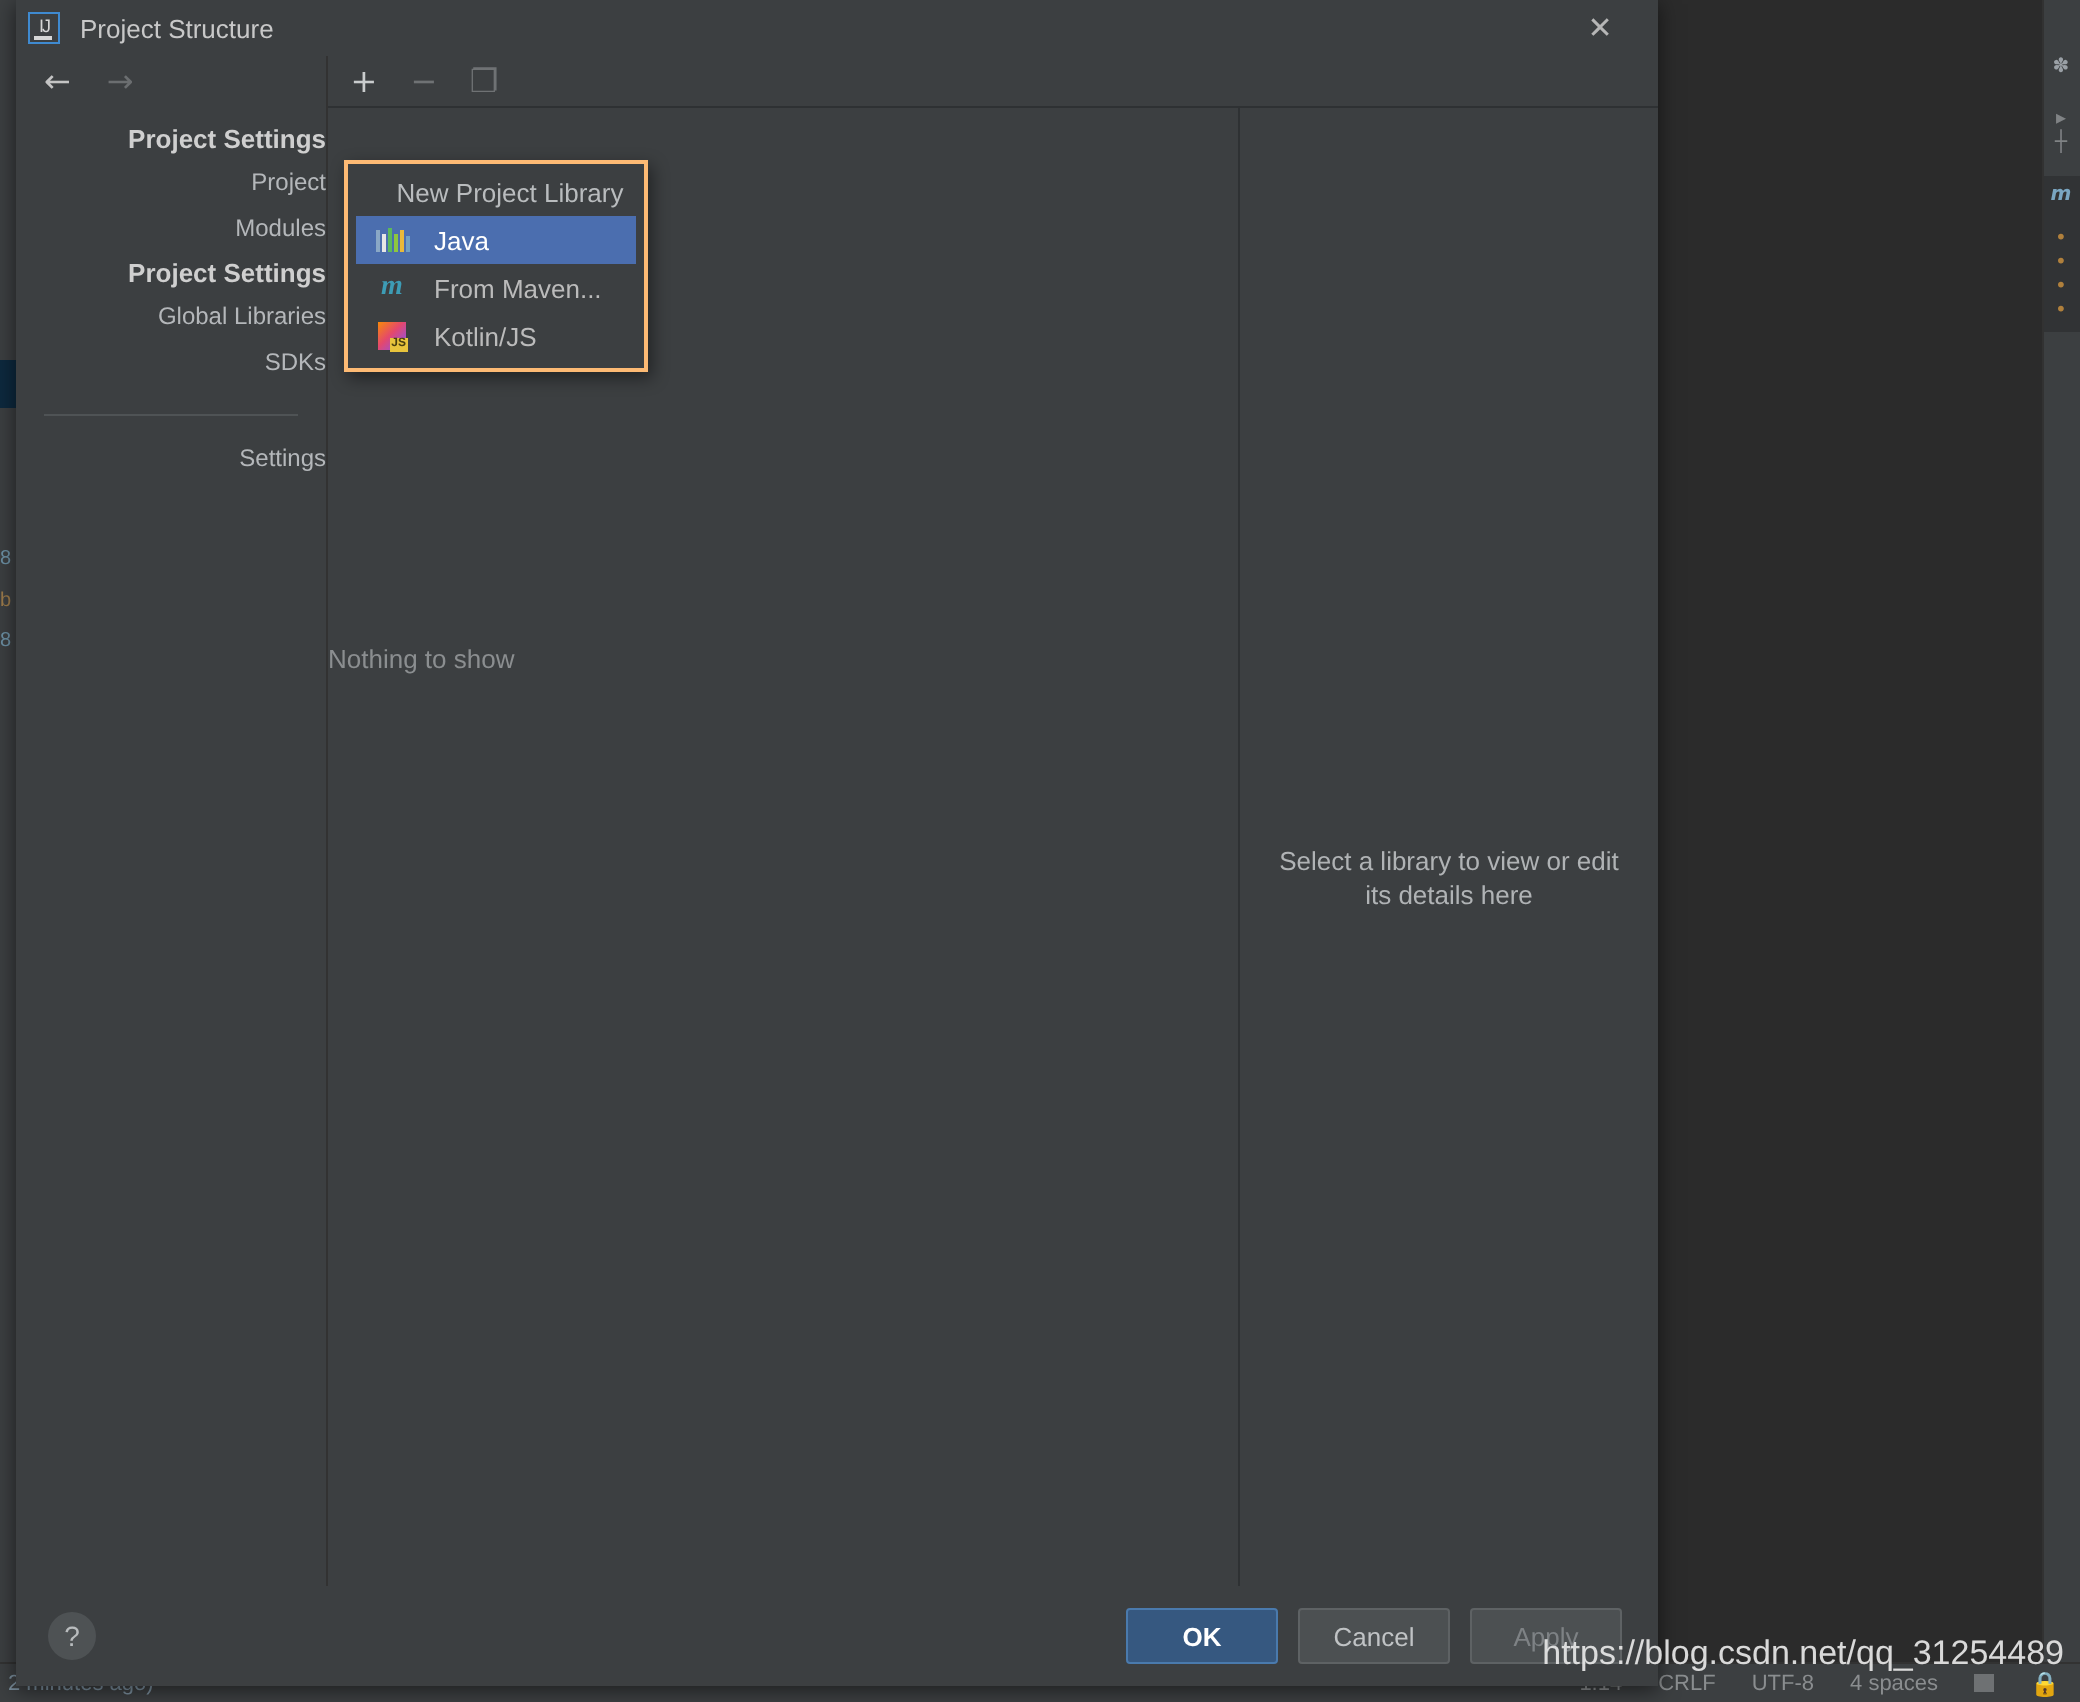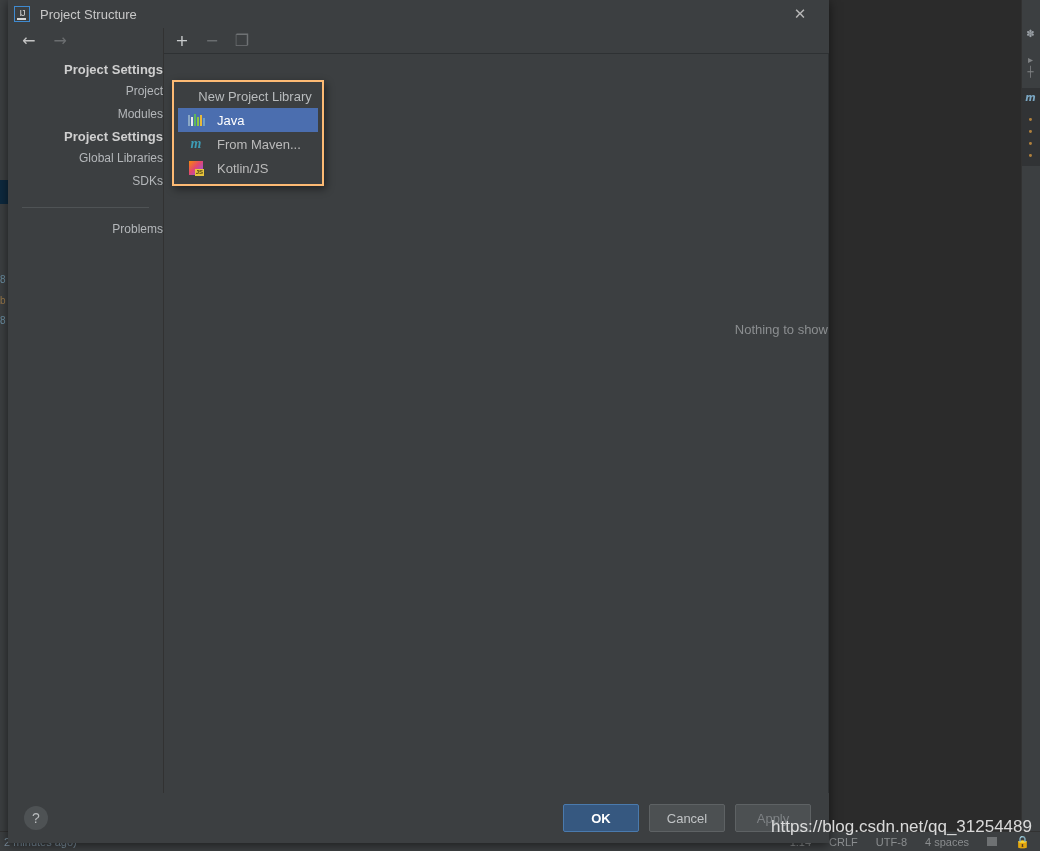--- a/index.html
+++ b/index.html
@@ -274,21 +274,21 @@
     flex: 1;
     background: #3c3f41;
     border-right: 1px solid #2e3133;
     position: relative;
     min-width: 0;
   }
   #empty-text {
     position: absolute;
     top: 268px;
     left: 0; right: 0;
-    text-align: right;
+    text-align: left;
     color: #8b8e90;
     font-size: 13px;
   }
   #detail-pane {
     width: 209px;
     min-width: 209px;
     background: #3c3f41;
     position: relative;
   }
   #detail-text {
@@ -501,35 +501,38 @@
         <div class="group-header">Project Settings</div>
         <div class="nav-item">Project</div>
         <div class="nav-item">Modules</div>
 
         <div class="group-header">Project Settings</div>
         <div class="nav-item">Global Libraries</div>
         <div class="nav-item">SDKs</div>
 
         <div class="sidebar-sep"></div>
 
-        <div class="nav-item">Problems</div>
+        <div class="nav-item">Settings</div>
       </div>
     </div>
 
     <div id="center">
 
       <div id="toolbar">
         <div class="tb-btn enabled">+</div>
         <div class="tb-btn disabled">−</div>
         <div class="tb-btn disabled">❐</div>
       </div>
 
       <div id="center-split">
         <div id="library-list">
           <div id="empty-text">Nothing to show</div>
+        </div>
+        <div id="detail-pane">
+          <div id="detail-text">Select a library to view or edit its details here</div>
         </div>
       </div>
     </div>
 
     <div id="popup-menu">
       <div id="popup-title">New Project Library</div>
 
       <div class="popup-item selected">
         <span class="popup-icon">
           <span class="java-icon">

